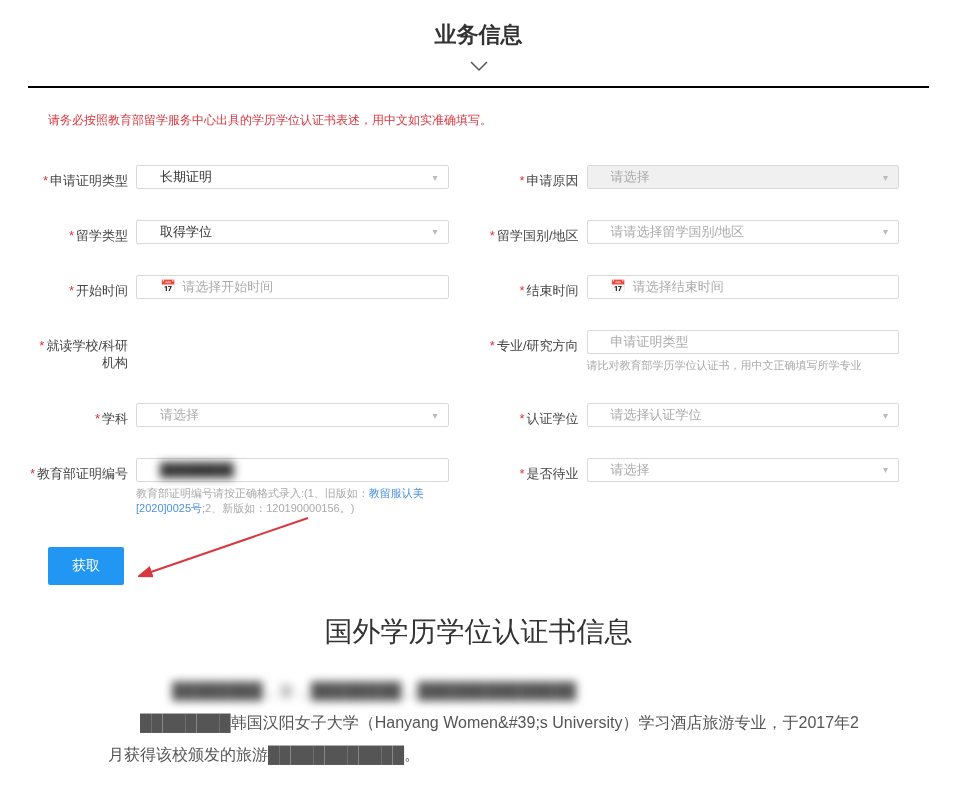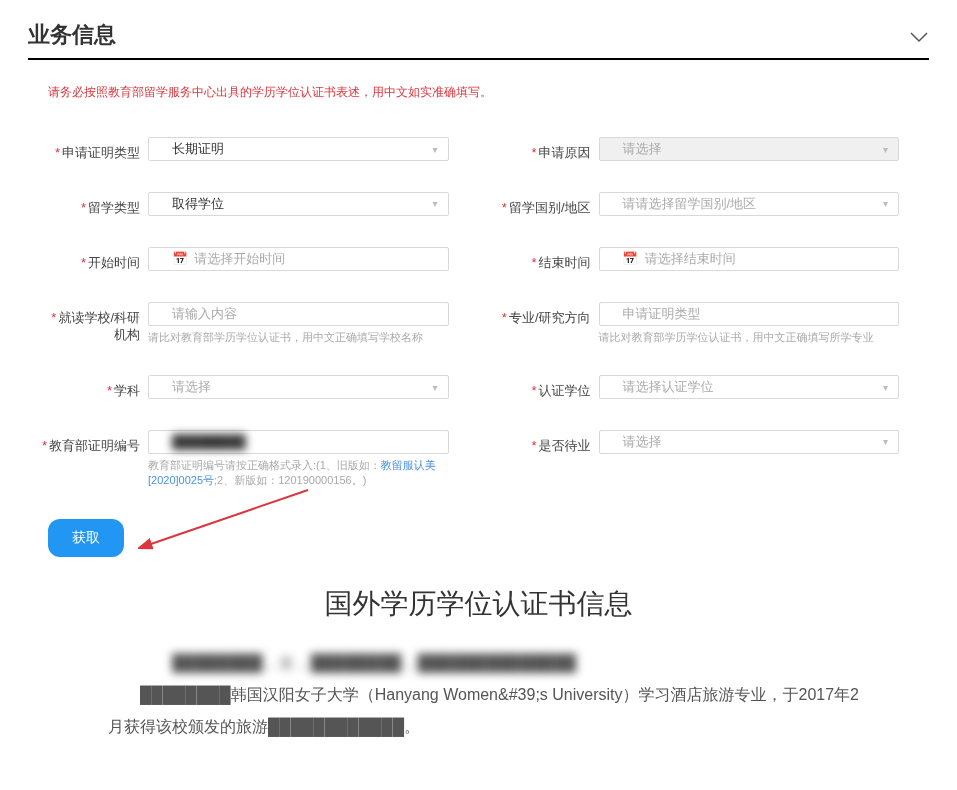--- a/index.html
+++ b/index.html
@@ -1,34 +1,34 @@
 <!DOCTYPE html>
 <html><head>
   <meta charset="utf-8">
   <style>
     * { box-sizing: border-box; margin: 0; padding: 0; }
     body { font-family: "Microsoft YaHei", Arial, sans-serif; background: #fff; color: #333; width: 957px; padding: 20px 28px; }
-    .header { display: flex; justify-content: space-between; align-items: center; padding-bottom: 8px; border-bottom: 2px solid #000; margin-bottom: 24px; }
+    .header { display: flex; justify-content: space-between; align-items: center; padding-bottom: 8px; border-bottom: 2px solid #000; margin-bottom: 24px; flex-direction: column; }
     .header h2 { font-size: 22px; font-weight: bold; }
     .chevron { font-size: 24px; color: #333; }
     .warning { color: #d9363e; font-size: 12px; margin-bottom: 36px; padding-left: 20px; }
     .form-grid { display: flex; flex-wrap: wrap; }
     .form-row { display: flex; width: 50%; margin-bottom: 30px; align-items: flex-start; }
-    .form-label { width: 108px; flex-shrink: 0; text-align: right; font-size: 13px; color: #444; padding-right: 8px; padding-top: 8px; line-height: 1.3; margin-left: 12px; }
+    .form-label { width: 108px; flex-shrink: 0; text-align: right; font-size: 13px; color: #444; padding-right: 8px; padding-top: 8px; line-height: 1.3; }
     .req { color: #d9363e; margin-right: 2px; }
     .form-control-wrap { flex: 1; padding-right: 30px; }
     .form-control { width: 100%; height: 24px; border: 1px solid #d9d9d9; border-radius: 2px; padding: 0 23px; font-size: 13px; color: #333; position: relative; display: flex; align-items: center; background: #fff; }
     .form-control.disabled { background: #f0f0f0; color: #999; }
     .form-control .val { color: #333; }
     .form-control .ph { color: #aaa; }
     .form-control .arrow { position: absolute; right: 10px; color: #bbb; font-size: 10px; }
     .cal-icon { color: #bbb; margin-right: 6px; font-size: 13px; }
     .hint { font-size: 11px; color: #aaa; margin-top: 4px; line-height: 1.4; }
     .hint a { color: #4a90e2; text-decoration: none; }
-    .btn-fetch { background: #2196f3; color: #fff; border: none; padding: 10px 24px; font-size: 14px; border-radius: 12px; cursor: pointer; margin-left: 20px; margin-bottom: 28px; }
+    .btn-fetch { background: #2196f3; color: #fff; border: none; padding: 10px 24px; font-size: 14px; border-radius: 2px; cursor: pointer; margin-left: 20px; margin-bottom: 28px; }
     .arrow-line { position: absolute; }
     .cert-title { text-align: center; font-size: 28px; color: #333; margin-bottom: 24px; }
     .cert-body { padding: 0 60px 0 80px; font-size: 16px; color: #555; line-height: 2; }
     .cert-body p { text-indent: 2em; position: relative; }
     .blur { filter: blur(4px); display: inline-block; }
     .action-row { position: relative; }
   </style>
 </head>
 <body>
 
@@ -100,26 +100,20 @@
     <div class="form-control-wrap">
       <div class="form-control">
         <span class="cal-icon">📅</span>
         <span class="ph">请选择结束时间</span>
       </div>
     </div>
   </div>
 
   <div class="form-row">
     <div class="form-label"><span class="req">*</span><span>就读学校/科研机构</span></div>
-    <div class="form-control-wrap">
-      <div class="form-control">
-        <span class="ph">请输入内容</span>
-      </div>
-      <div class="hint">请比对教育部学历学位认证书，用中文正确填写学校名称</div>
-    </div>
   </div>
 
   <div class="form-row">
     <div class="form-label"><span class="req">*</span><span>专业/研究方向</span></div>
     <div class="form-control-wrap">
       <div class="form-control">
         <span class="ph">申请证明类型</span>
       </div>
       <div class="hint">请比对教育部学历学位认证书，用中文正确填写所学专业</div>
     </div>

